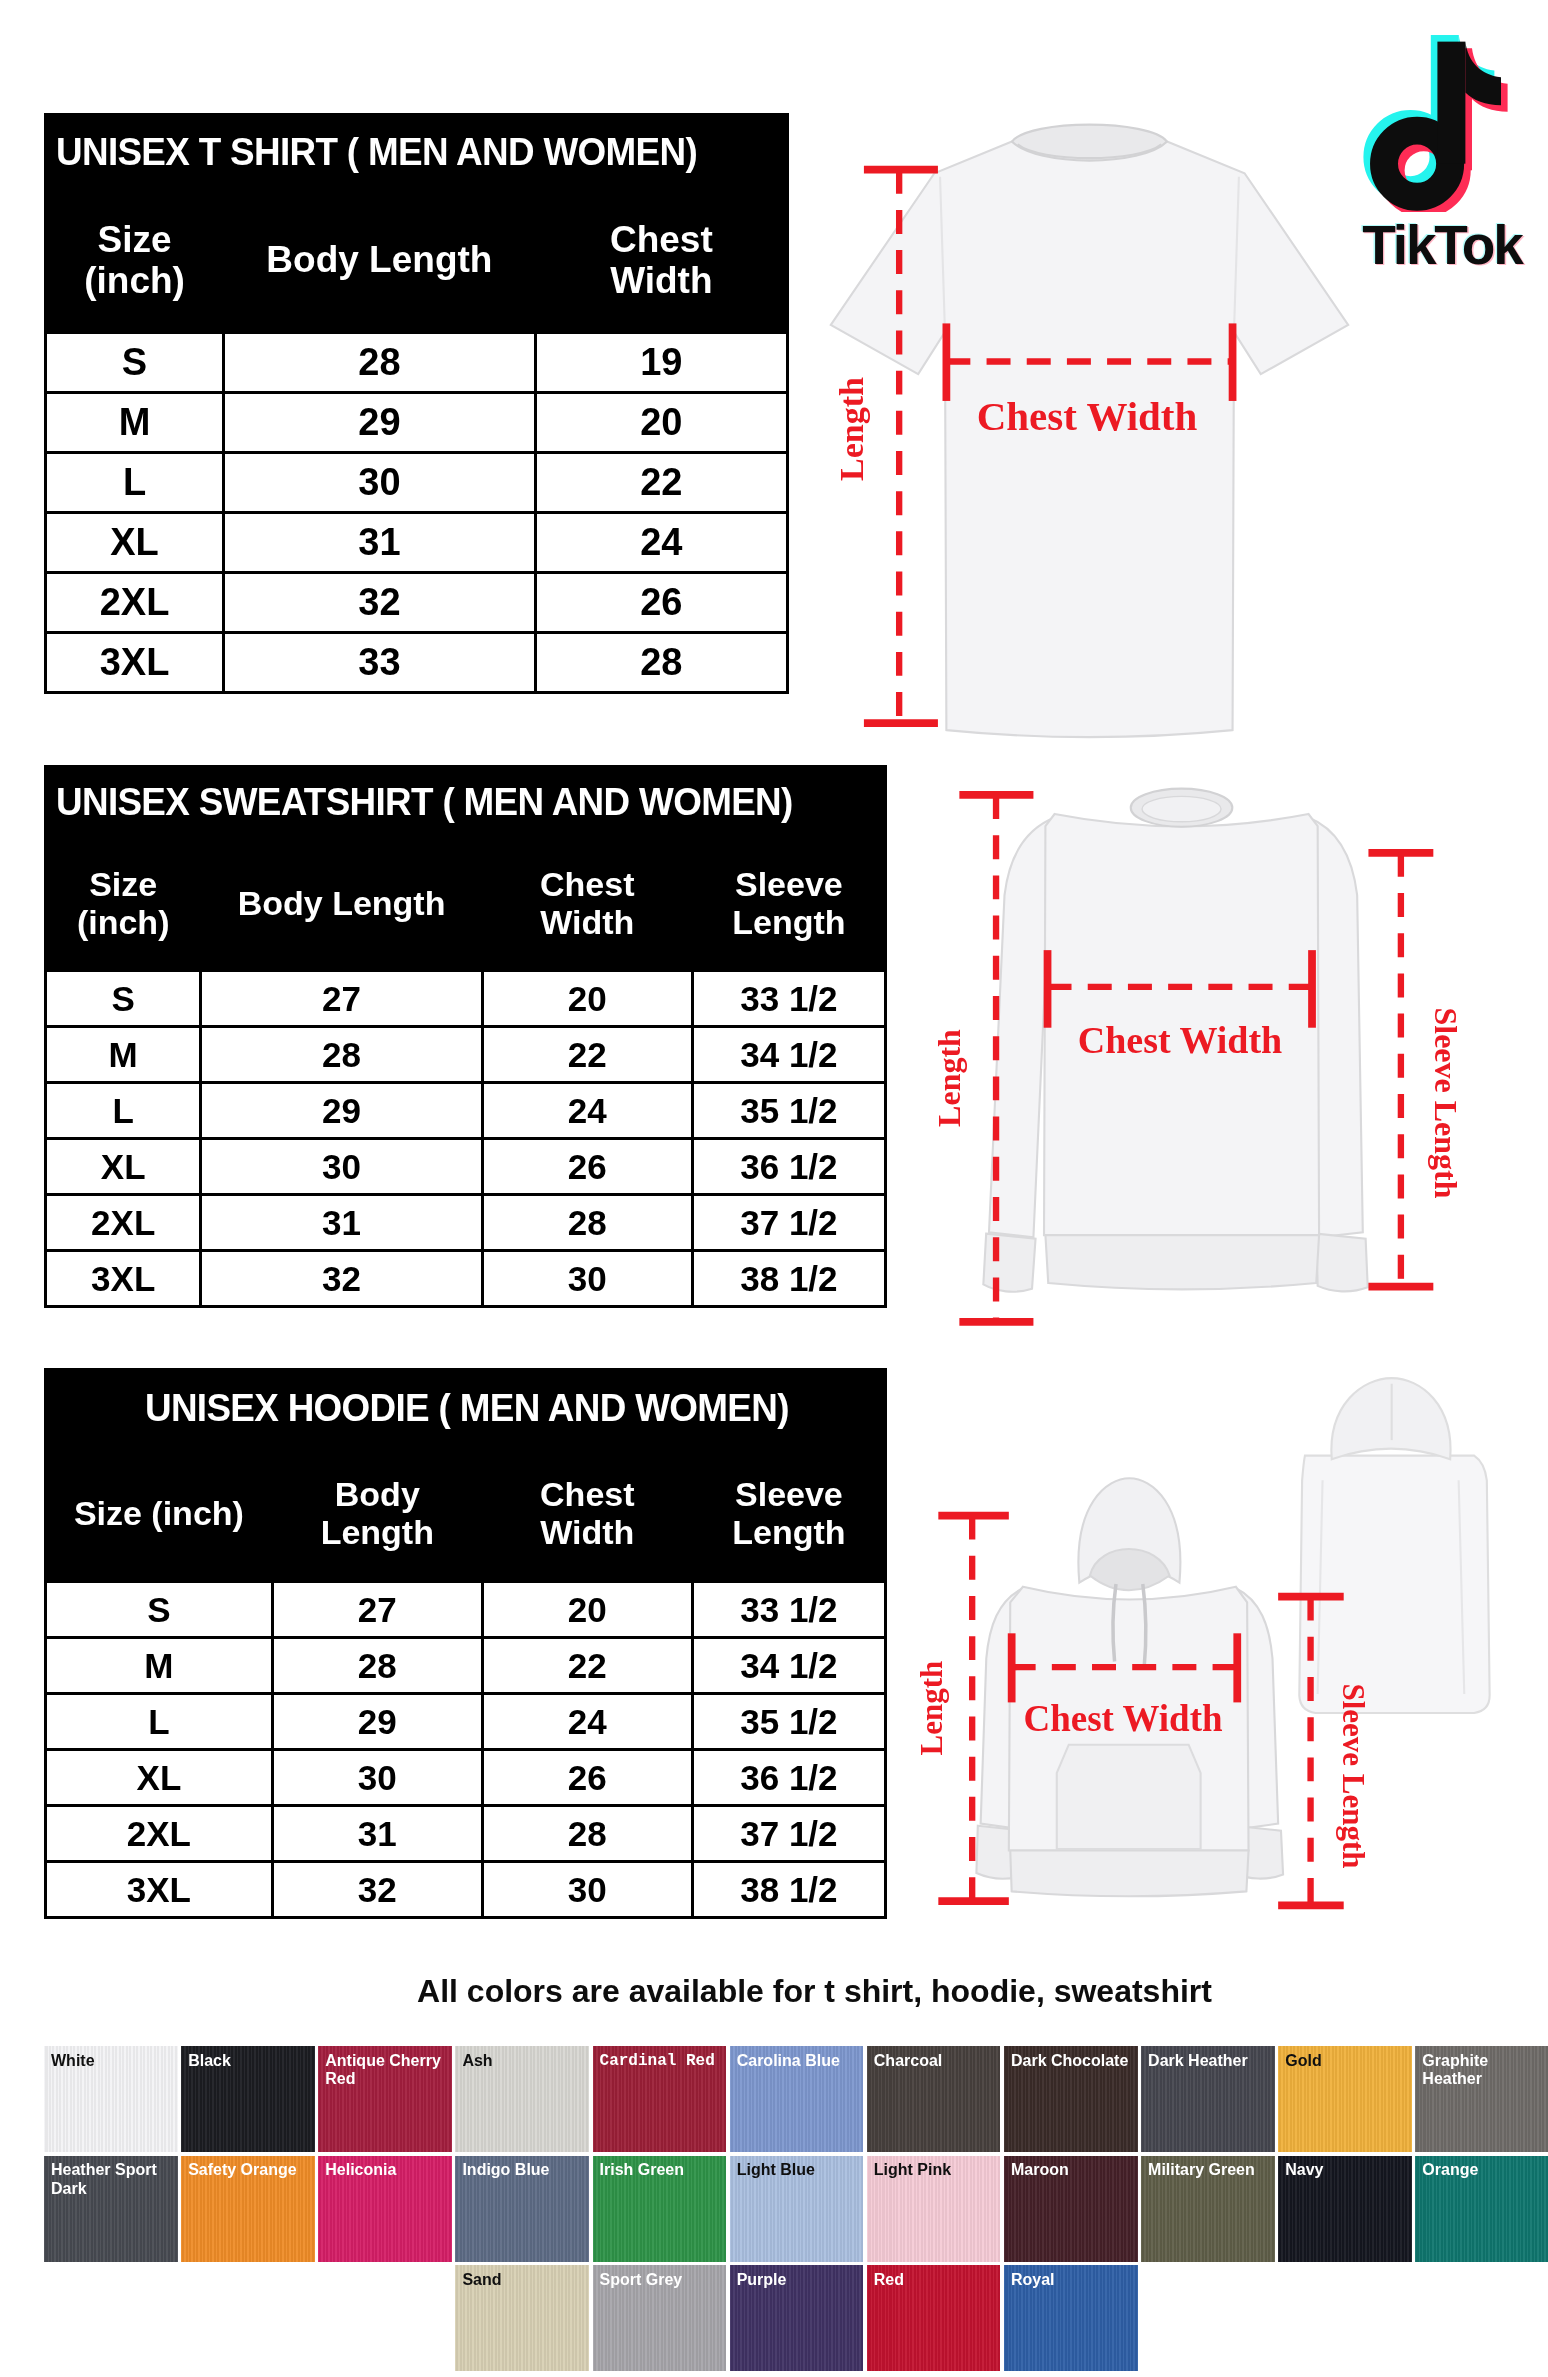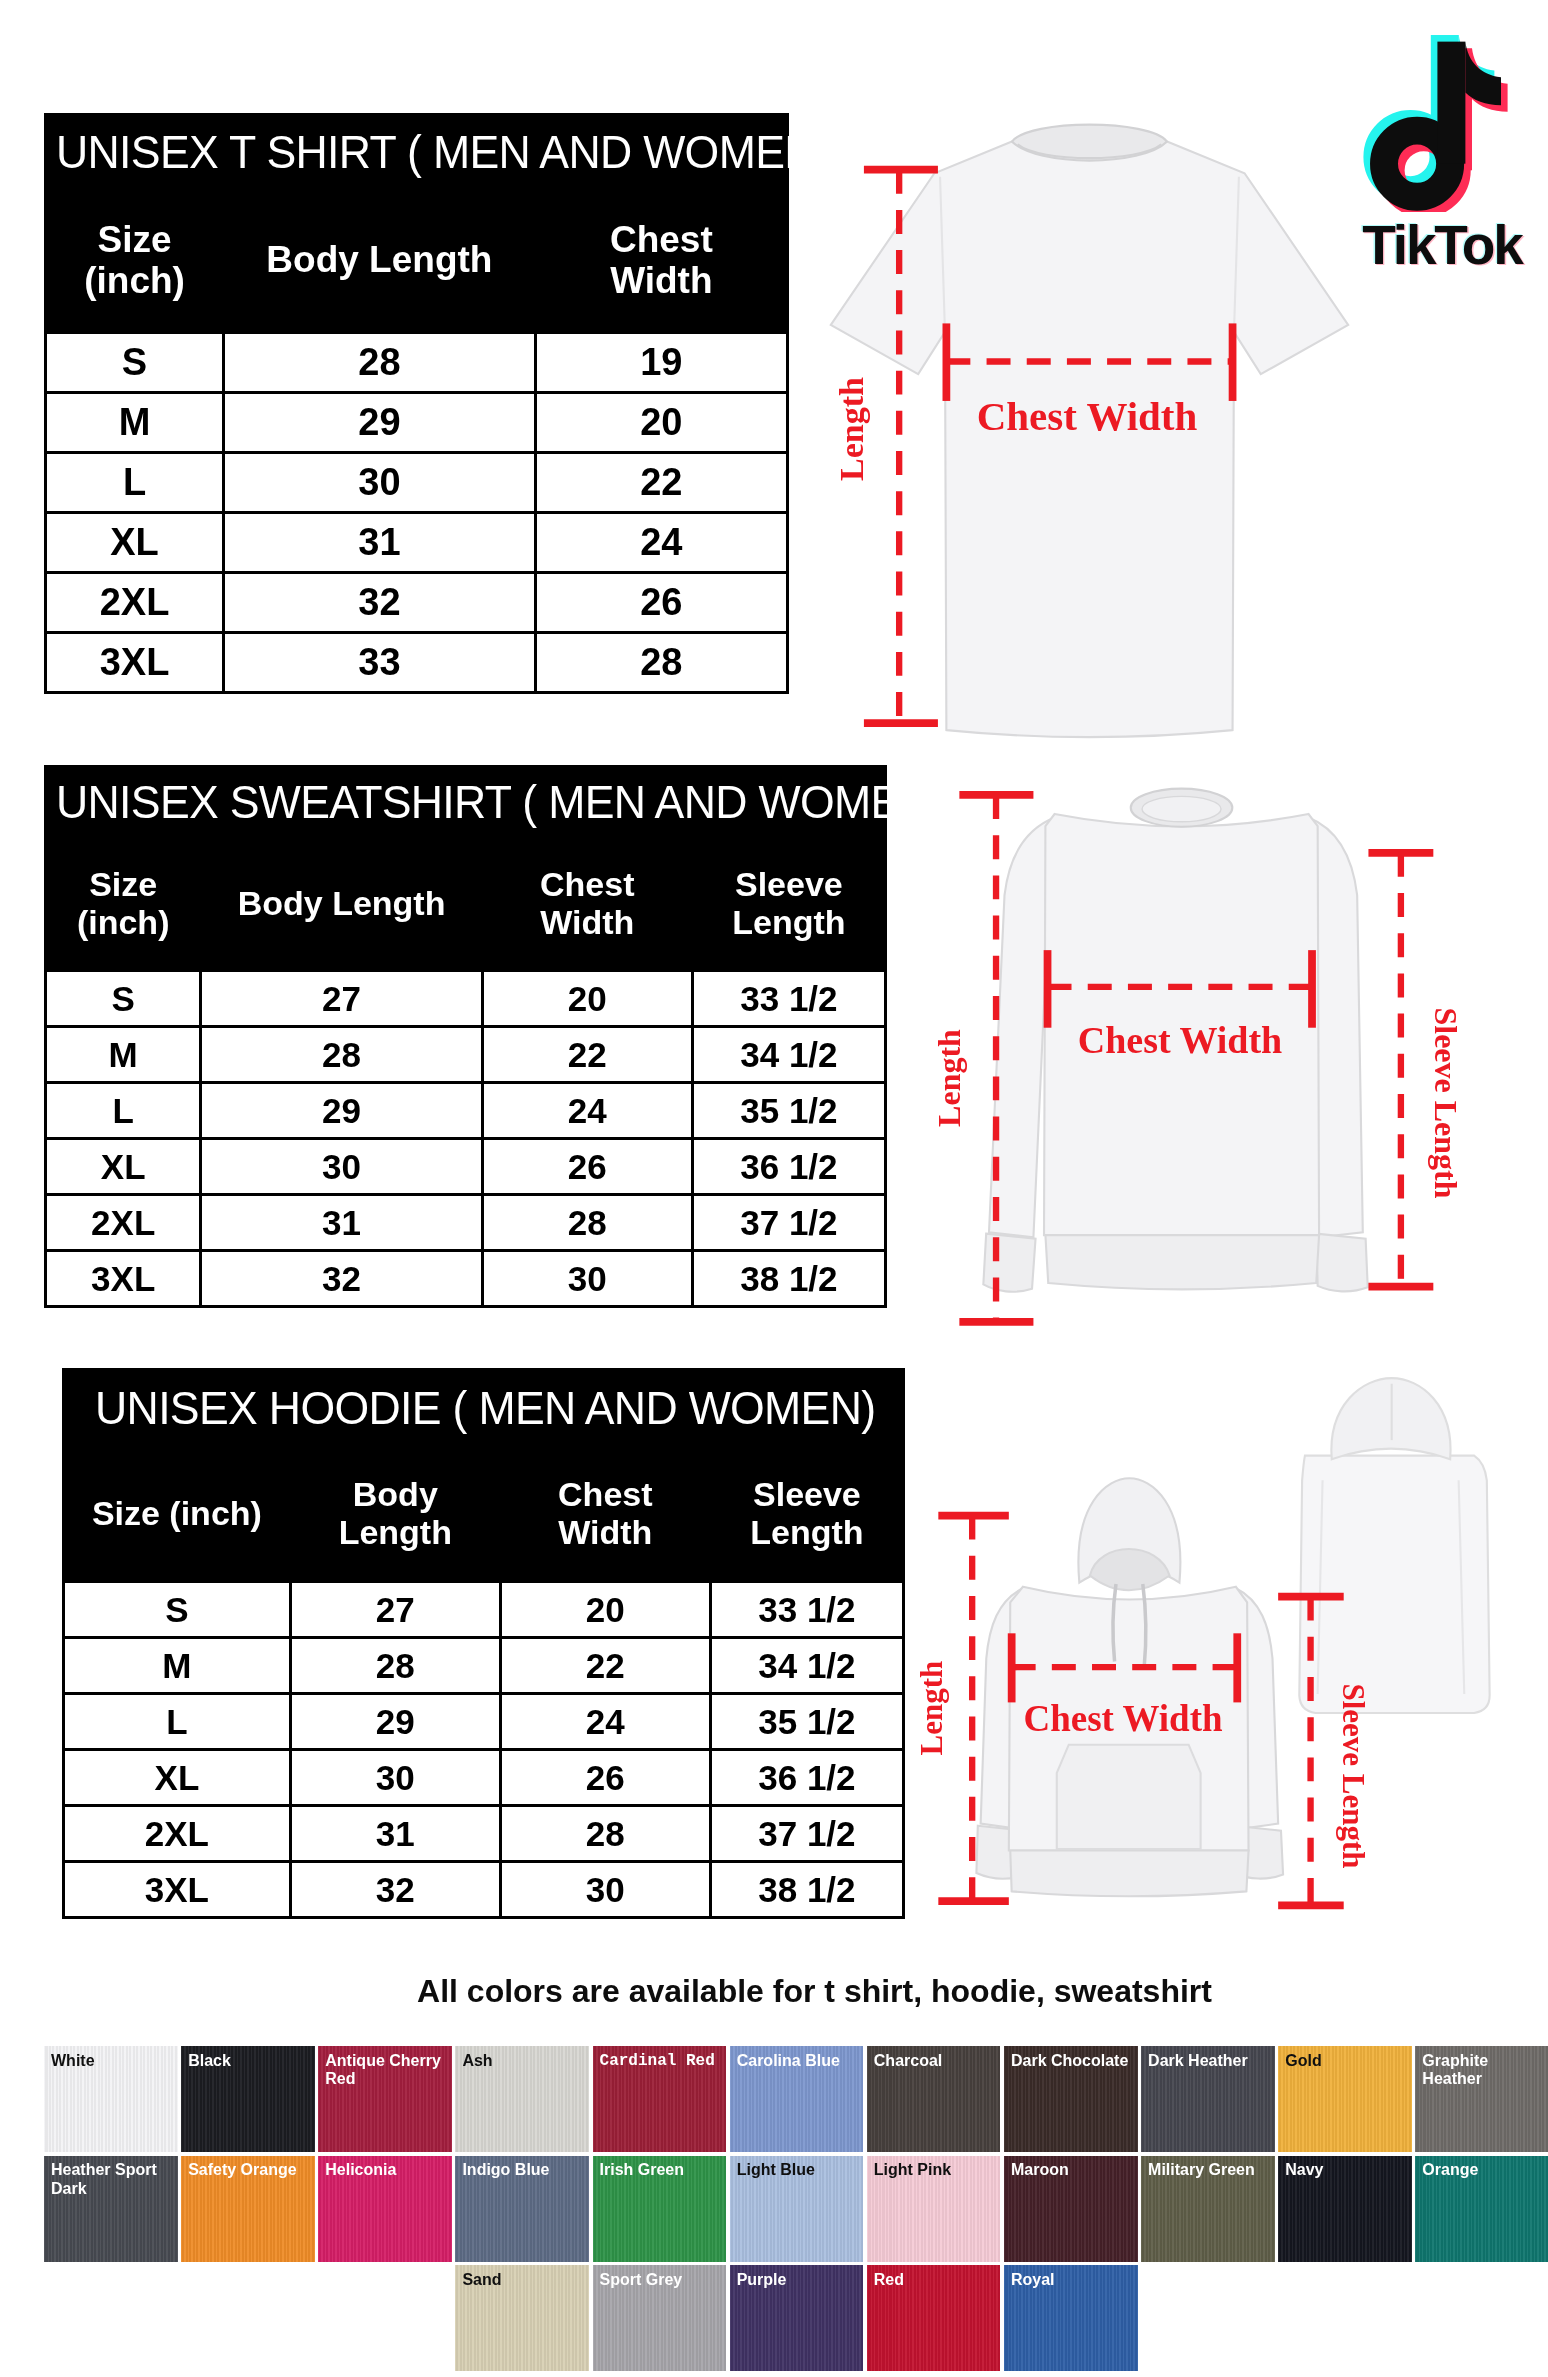--- a/index.html
+++ b/index.html
@@ -3,41 +3,41 @@
 <meta charset="utf-8">
 <style>
   html,body{margin:0;padding:0;background:#ffffff;}
   .canvas{position:relative;width:1548px;height:2377px;background:#fff;
           font-family:"Liberation Sans",sans-serif;overflow:hidden;}
 
   
   .size-table{position:absolute;border-collapse:collapse;table-layout:fixed;background:#fff;}
   .size-table th,.size-table td{border:3.5px solid #000;box-sizing:border-box;}
   .size-table .title{background:#000;color:#fff;text-align:left;vertical-align:middle;
-                     font-size:46px;font-weight:normal;letter-spacing:-0.7px;padding:4.2px 5.6px 1.4px 8.5px;}
+                     font-size:38px;font-weight:bold;letter-spacing:-0.7px;padding:4.2px 5.6px 1.4px 8.5px;}
   .title-text{display:inline-block;transform:scaleX(.97);transform-origin:left center;white-space:nowrap;}
   .size-table th.col{background:#000;color:#fff;font-weight:bold;text-align:center;vertical-align:middle;
                      white-space:pre-line;line-height:1.12;padding:4.2px 2.8px;}
   .size-table td{font-weight:bold;text-align:center;vertical-align:middle;color:#000;}
 
   .t1{left:44px;top:113px;width:745px;}
   .t1 tr.title-row{height:73px;}
   .t1 tr.cols-row{height:145px;}
   .t1 th.col{font-size:37px;}
   .t1 tbody tr{height:60px;}
   .t1 td{font-size:38px;}
 
   .t2{left:44px;top:765px;width:843px;}
   .t2 tr.title-row{height:69px;}
   .t2 tr.cols-row{height:135px;}
   .t2 th.col{font-size:34px;}
   .t2 tbody tr{height:56px;}
   .t2 td{font-size:35px;}
 
-  .t3{left:44px;top:1368px;width:843px;margin-left:18px;}
+  .t3{left:44px;top:1368px;width:843px;}
   .t3 tr.title-row{height:75px;}
   .t3 tr.cols-row{height:137px;}
   .t3 th.col{font-size:34px;}
   .t3 tbody tr{height:56px;}
   .t3 td{font-size:35px;}
   .t3 .title{text-align:center;}
   .t3 .title-text{transform-origin:center center;}
 
   
   .t1 col:nth-child(1){width:24%;} .t1 col:nth-child(2){width:42%;} .t1 col:nth-child(3){width:34%;}

